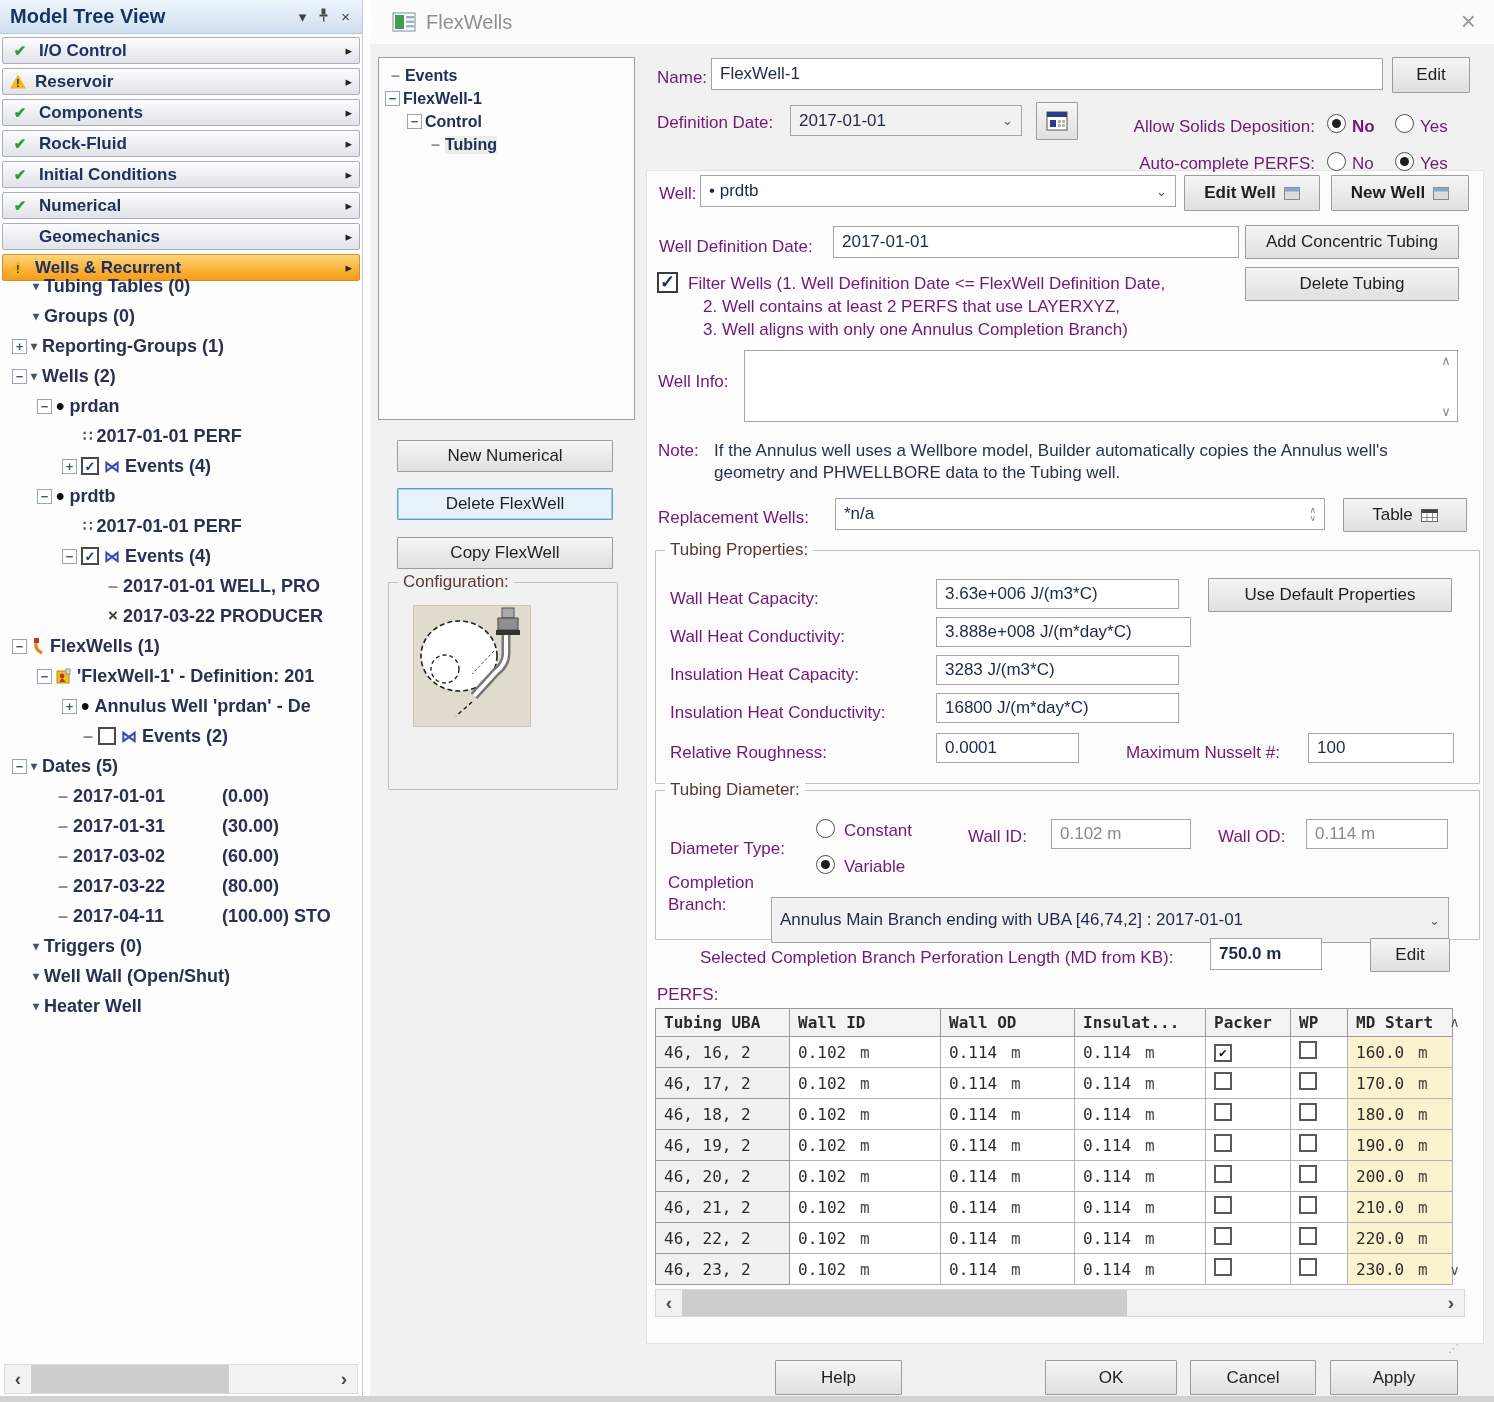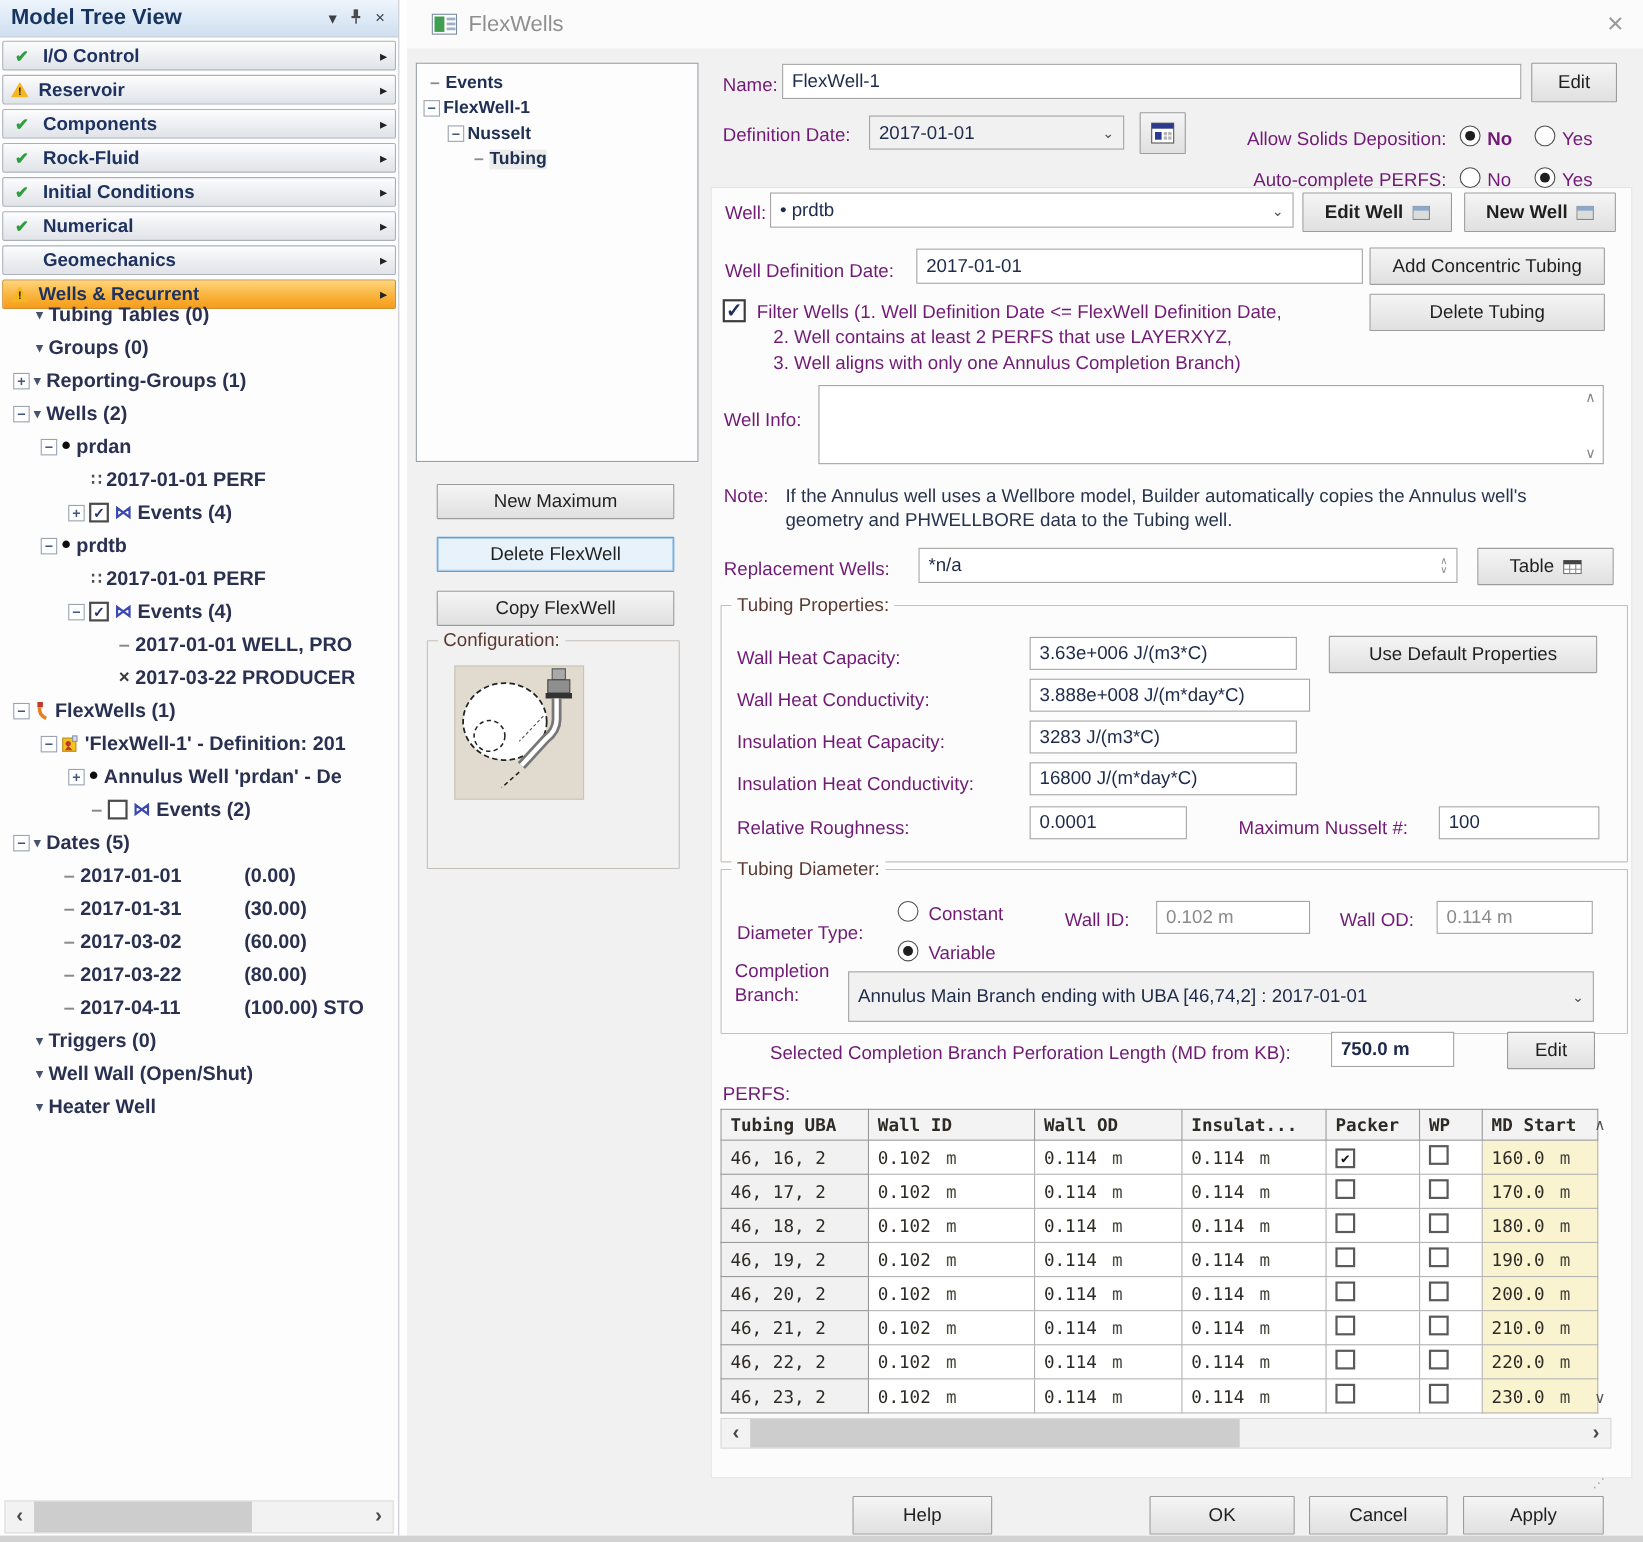--- a/index.html
+++ b/index.html
@@ -349,29 +349,29 @@
     <div class="ft-row" style="padding-left:12px">
       <span class="t-pre p-dash">–</span>
       <span class="t-label">Events</span>
     </div>
     <div class="ft-row" style="padding-left:6px">
       <span class="t-slot t-box">−</span>
       <span class="t-label">FlexWell-1</span>
     </div>
     <div class="ft-row" style="padding-left:28px">
       <span class="t-slot t-box">−</span>
-      <span class="t-label">Nusselt</span>
+      <span class="t-label">Control</span>
     </div>
     <div class="ft-row" style="padding-left:52px">
       <span class="t-pre p-dash">–</span>
       <span class="t-label ft-sel">Tubing</span>
     </div>
   </div>
 
-  <div class="btn" style="left:27px;top:440px;width:214px;height:30px">New Maximum</div>
+  <div class="btn" style="left:27px;top:440px;width:214px;height:30px">New Numerical</div>
   <div class="btn focus" style="left:27px;top:488px;width:214px;height:30px">Delete FlexWell</div>
   <div class="btn" style="left:27px;top:537px;width:214px;height:30px">Copy FlexWell</div>
 
   <div class="grp" style="left:18px;top:582px;width:228px;height:206px">
     <span class="grp-legend on-gray">Configuration:</span>
     <div id="config-img">
       <svg width="114" height="118" viewBox="0 0 114 118">
         <ellipse cx="45" cy="50" rx="38" ry="35" fill="#fff" stroke="#222" stroke-width="1.6" stroke-dasharray="5 3"></ellipse>
         <circle cx="31" cy="63" r="14" fill="#fff" stroke="#222" stroke-width="1.4" stroke-dasharray="4 3"></circle>
         <rect x="88" y="2" width="12" height="10" fill="#a9a9a9" stroke="#555"></rect>
@@ -510,21 +510,21 @@
     <span class="radio" style="left:160px;top:28px"></span>
     <span class="lbl" style="left:188px;top:30px">Constant</span>
     <span class="radio on" style="left:160px;top:64px"></span>
     <span class="lbl" style="left:188px;top:66px">Variable</span>
     <span class="lbl" style="left:312px;top:36px">Wall ID:</span>
     <div class="inp disabled" style="left:395px;top:28px;width:140px;height:30px">0.102  m</div>
     <span class="lbl" style="left:562px;top:36px">Wall OD:</span>
     <div class="inp disabled" style="left:650px;top:28px;width:142px;height:30px">0.114  m</div>
     <span class="lbl" style="left:12px;top:82px">Completion</span>
     <span class="lbl" style="left:12px;top:104px">Branch:</span>
-    <div class="inp gray" style="left:115px;top:92px;width:678px;height:46px">
+    <div class="inp gray" style="left:115px;top:106px;width:678px;height:46px">
       <span>Annulus Main Branch ending with UBA [46,74,2]  :  2017-01-01</span>
       <span class="chev">⌄</span>
     </div>
   </div>
 
   <span class="lbl" style="left:330px;top:948px">Selected Completion Branch Perforation Length (MD from KB):</span>
   <div class="inp" style="left:840px;top:938px;width:112px;height:32px;font-weight:bold">750.0 m</div>
   <div class="btn" style="left:1000px;top:938px;width:78px;height:32px">Edit</div>
 
   <span class="lbl" style="left:287px;top:985px">PERFS:</span>

